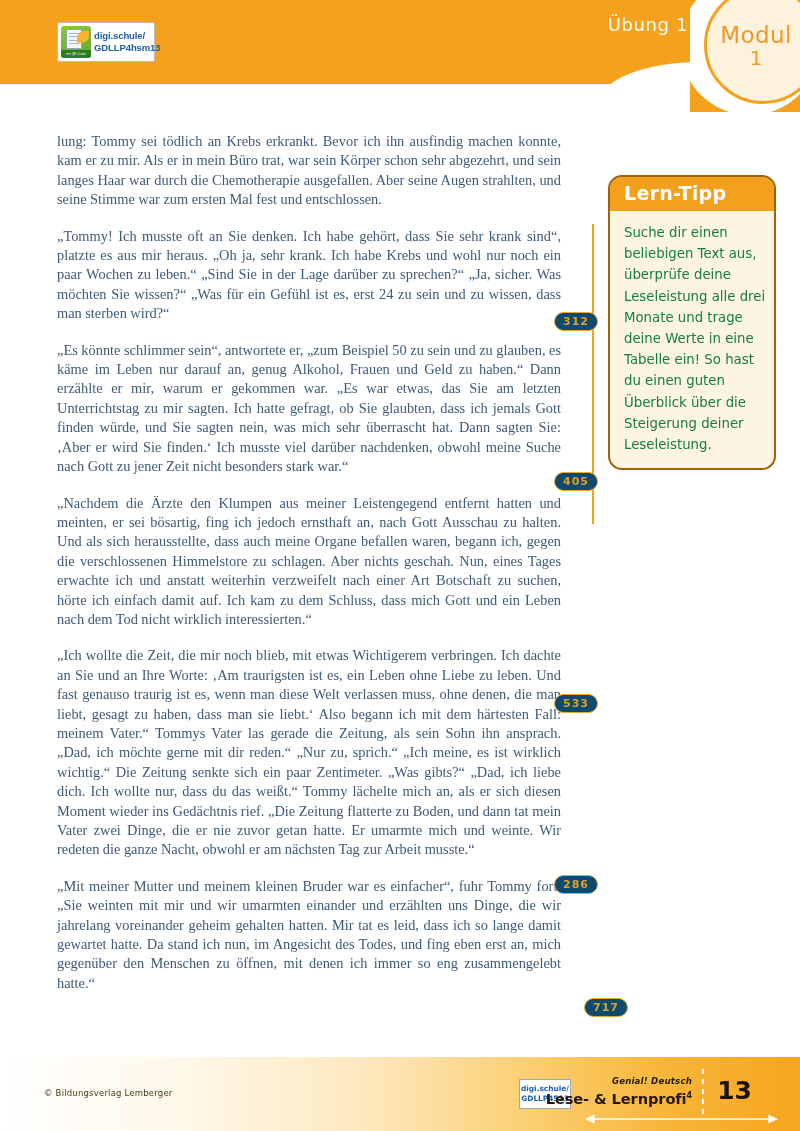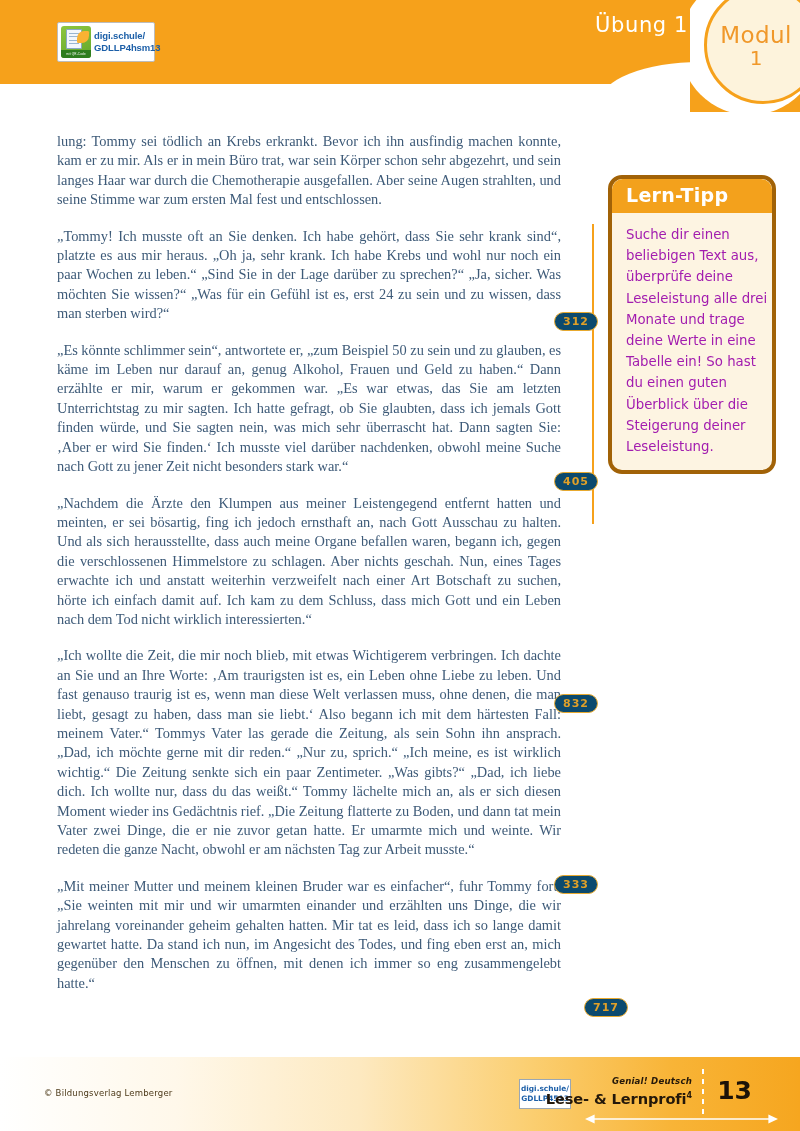--- a/index.html
+++ b/index.html
@@ -125,21 +125,21 @@
   }
   .header-title {
     font-family: "DejaVu Sans", sans-serif;
     font-size: 25px;
     font-weight: bold;
     letter-spacing: 0.6px;
     line-height: 30px;
   }
   .header-sub {
     font-family: "DejaVu Sans", sans-serif;
-    font-size: 21px;
+    font-size: 18px;
     letter-spacing: 0.6px;
     line-height: 24px;
     margin-top: 1px;
   }
 
   
   .modul-badge {
     position: absolute;
     left: 704px;
     top: -14px;
@@ -229,42 +229,42 @@
   }
 
   
   .tipp-box {
     position: absolute;
     left: 608px;
     top: 175px;
     width: 168px;
     border-radius: 14px;
     background: #fdf4e2;
-    border: 4px solid #a16207;
+    border: 2px solid #a16207;
     box-sizing: border-box;
     overflow: hidden;
     z-index: 8;
   }
   .tipp-head {
     background: #f3a11c;
     color: #ffffff;
     font-family: "DejaVu Sans", sans-serif;
     font-size: 19px;
     font-weight: bold;
     padding: 5px 0 7px 14px;
     letter-spacing: 0.3px;
     border-top-left-radius: 11px;
     border-top-right-radius: 11px;
   }
   .tipp-body {
     padding: 11px 3px 13px 14px;
     font-family: "DejaVu Sans", sans-serif;
     font-size: 13.3px;
     line-height: 21.2px;
-    color: #a21caf;
+    color: #15803d;
   }
 
   
   .footer {
     position: absolute;
     left: 0;
     bottom: 0;
     width: 800px;
     height: 74px;
     background: linear-gradient(90deg,
@@ -411,22 +411,22 @@
     <p class="para">lung: Tommy sei tödlich an Krebs erkrankt. Bevor ich ihn ausfindig machen konnte, kam er zu mir. Als er in mein Büro trat, war sein Körper schon sehr abgezehrt, und sein langes Haar war durch die Chemotherapie ausgefallen. Aber seine Augen strahlten, und seine Stimme war zum ersten Mal fest und entschlossen.</p>
     <p class="para">„Tommy! Ich musste oft an Sie denken. Ich habe gehört, dass Sie sehr krank sind“, platzte es aus mir heraus. „Oh ja, sehr krank. Ich habe Krebs und wohl nur noch ein paar Wochen zu leben.“ „Sind Sie in der Lage darüber zu sprechen?“ „Ja, sicher. Was möchten Sie wissen?“ „Was für ein Gefühl ist es, erst 24 zu sein und zu wissen, dass man sterben wird?“</p>
     <p class="para">„Es könnte schlimmer sein“, antwortete er, „zum Beispiel 50 zu sein und zu glauben, es käme im Leben nur darauf an, genug Alkohol, Frauen und Geld zu haben.“ Dann erzählte er mir, warum er gekommen war. „Es war etwas, das Sie am letzten Unterrichtstag zu mir sagten. Ich hatte gefragt, ob Sie glaubten, dass ich jemals Gott finden würde, und Sie sagten nein, was mich sehr überrascht hat. Dann sagten Sie: ‚Aber er wird Sie finden.‘ Ich musste viel darüber nachdenken, obwohl meine Suche nach Gott zu jener Zeit nicht besonders stark war.“</p>
     <p class="para">„Nachdem die Ärzte den Klumpen aus meiner Leistengegend entfernt hatten und meinten, er sei bösartig, fing ich jedoch ernsthaft an, nach Gott Ausschau zu halten. Und als sich herausstellte, dass auch meine Organe befallen waren, begann ich, gegen die verschlossenen Himmelstore zu schlagen. Aber nichts geschah. Nun, eines Tages erwachte ich und anstatt weiterhin verzweifelt nach einer Art Botschaft zu suchen, hörte ich einfach damit auf. Ich kam zu dem Schluss, dass mich Gott und ein Leben nach dem Tod nicht wirklich interessierten.“</p>
     <p class="para">„Ich wollte die Zeit, die mir noch blieb, mit etwas Wichtigerem verbringen. Ich dachte an Sie und an Ihre Worte: ‚Am traurigsten ist es, ein Leben ohne Liebe zu leben. Und fast genauso traurig ist es, wenn man diese Welt verlassen muss, ohne denen, die man liebt, gesagt zu haben, dass man sie liebt.‘ Also begann ich mit dem härtesten Fall: meinem Vater.“ Tommys Vater las gerade die Zeitung, als sein Sohn ihn ansprach. „Dad, ich möchte gerne mit dir reden.“ „Nur zu, sprich.“ „Ich meine, es ist wirklich wichtig.“ Die Zeitung senkte sich ein paar Zentimeter. „Was gibts?“ „Dad, ich liebe dich. Ich wollte nur, dass du das weißt.“ Tommy lächelte mich an, als er sich diesen Moment wieder ins Gedächtnis rief. „Die Zeitung flatterte zu Boden, und dann tat mein Vater zwei Dinge, die er nie zuvor getan hatte. Er umarmte mich und weinte. Wir redeten die ganze Nacht, obwohl er am nächsten Tag zur Arbeit musste.“</p>
     <p class="para">„Mit meiner Mutter und meinem kleinen Bruder war es einfacher“, fuhr Tommy fort. „Sie weinten mit mir und wir umarmten einander und erzählten uns Dinge, die wir jahrelang voreinander geheim gehalten hatten. Mir tat es leid, dass ich so lange damit gewartet hatte. Da stand ich nun, im Angesicht des Todes, und fing eben erst an, mich gegenüber den Menschen zu öffnen, mit denen ich immer so eng zusammengelebt hatte.“</p>
   </div>
 
   <div class="wc-badge" style="left:554px; top:228px;">312</div>
   <div class="wc-badge" style="left:554px; top:388px;">405</div>
-  <div class="wc-badge" style="left:554px; top:610px;">832</div>
-  <div class="wc-badge" style="left:554px; top:791px;">333</div>
+  <div class="wc-badge" style="left:554px; top:610px;">533</div>
+  <div class="wc-badge" style="left:554px; top:791px;">286</div>
   <div class="wc-badge" style="left:584px; top:914px;text-align:center;">717</div>
 
 </div>
 
 <div class="tipp-box">
   <div class="tipp-head">Lern-Tipp</div>
   <div class="tipp-body">Suche dir einen beliebigen Text aus, überprüfe deine Leseleistung alle drei Monate und trage deine Werte in eine Tabelle ein! So hast du einen guten Überblick über die Steigerung deiner Leseleistung.</div>
 </div>
 
 <div class="footer">

